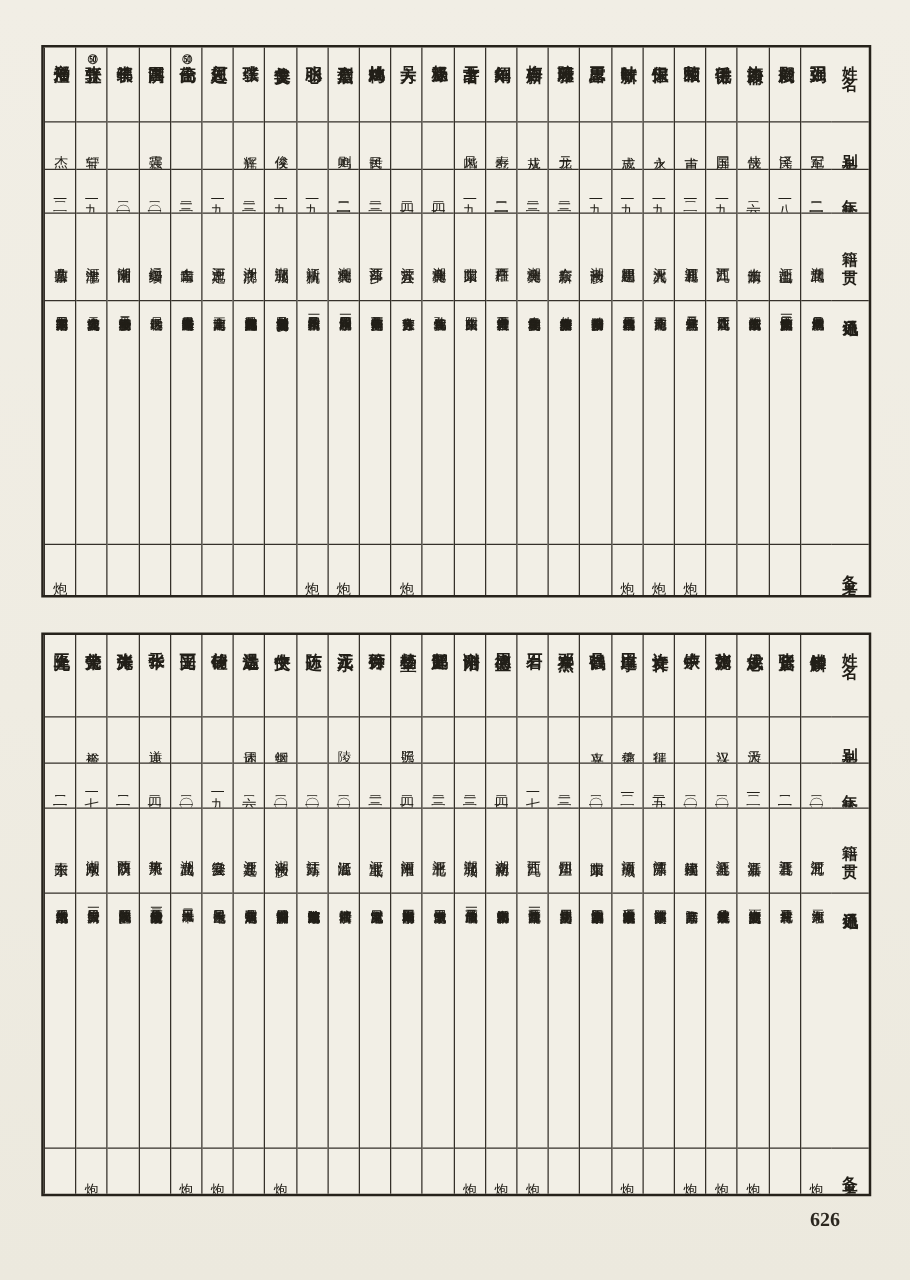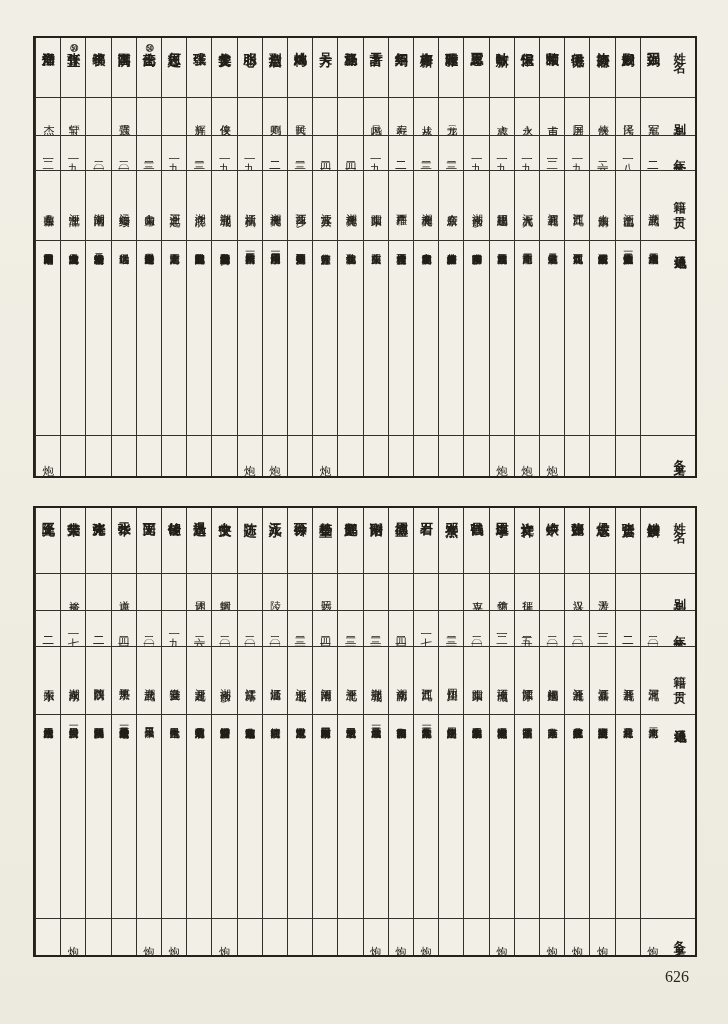--- a/index.html
+++ b/index.html
@@ -76,25 +76,26 @@
   
   .header-col .cell{font-weight:bold;font-size:12.5px;}
   .h-gap2{letter-spacing:9px;}
   .h-gap1{letter-spacing:4px;}
   .h-native{letter-spacing:15px;}
   .h-addr{letter-spacing:46px;font-size:12.5px;}
   .h-remark{letter-spacing:7px;}
 
   .page-number{
     position:absolute;
-    right:39px;
+    right:56px;
     top:968px;
     font-family:"Liberation Serif","DejaVu Serif",serif;
     font-size:16px;
     color:#2b271f;
+    font-weight:bold;
   }
 </style>
 </head>
 <body>
 
 <div class="page">
 
   <div class="reg-table t1">
     <div class="col header-col">
       <div class="cell c-name">

